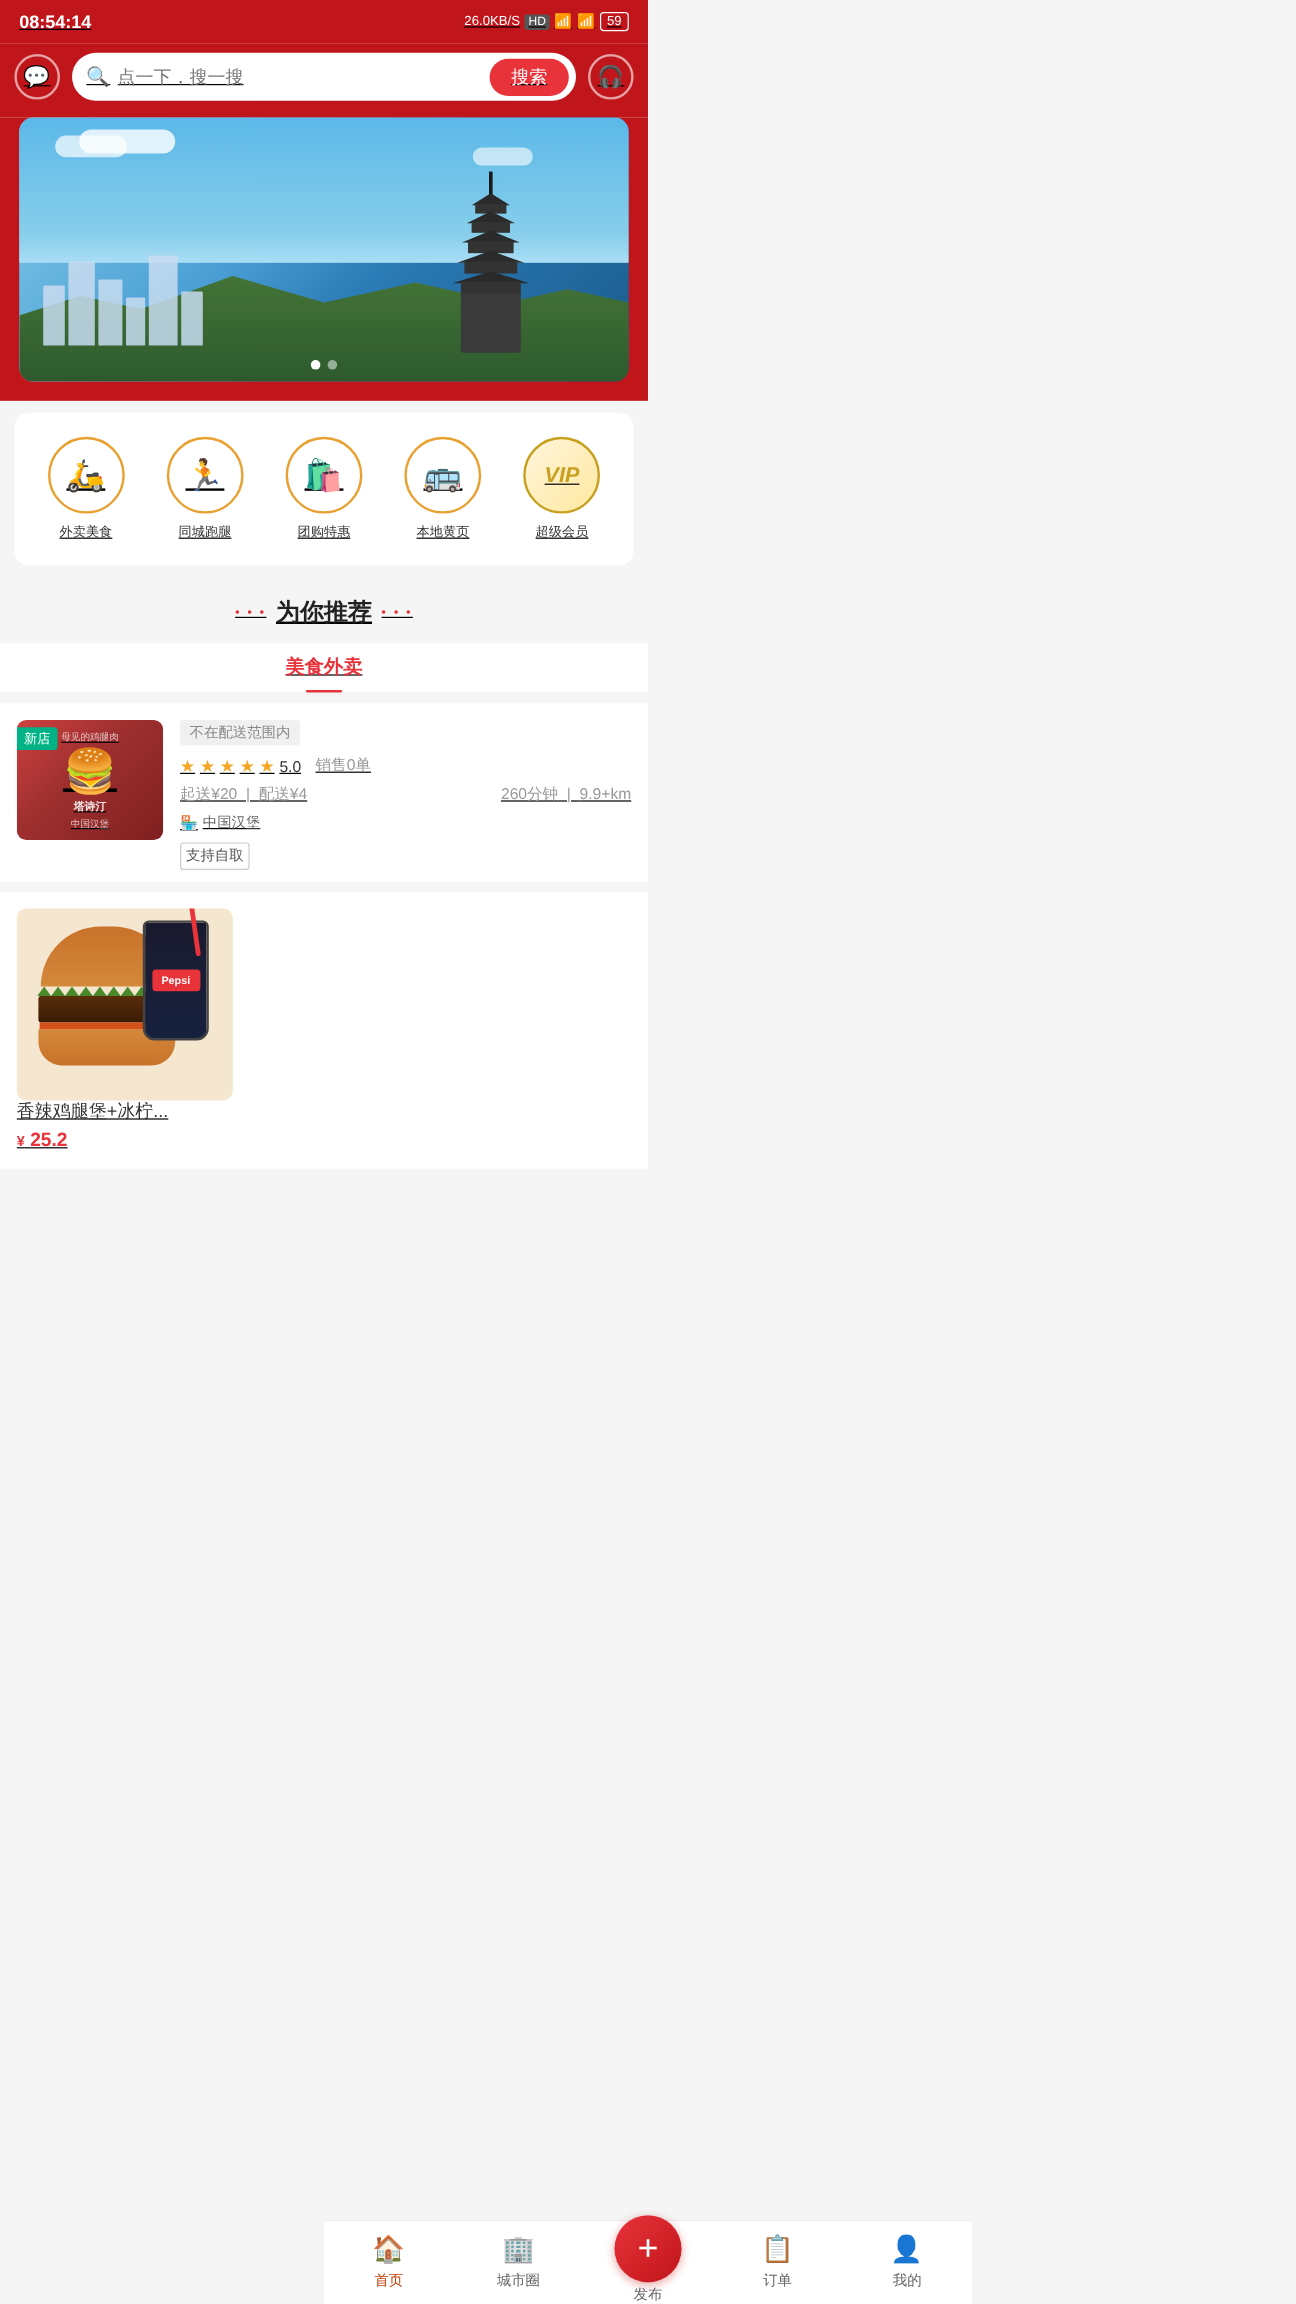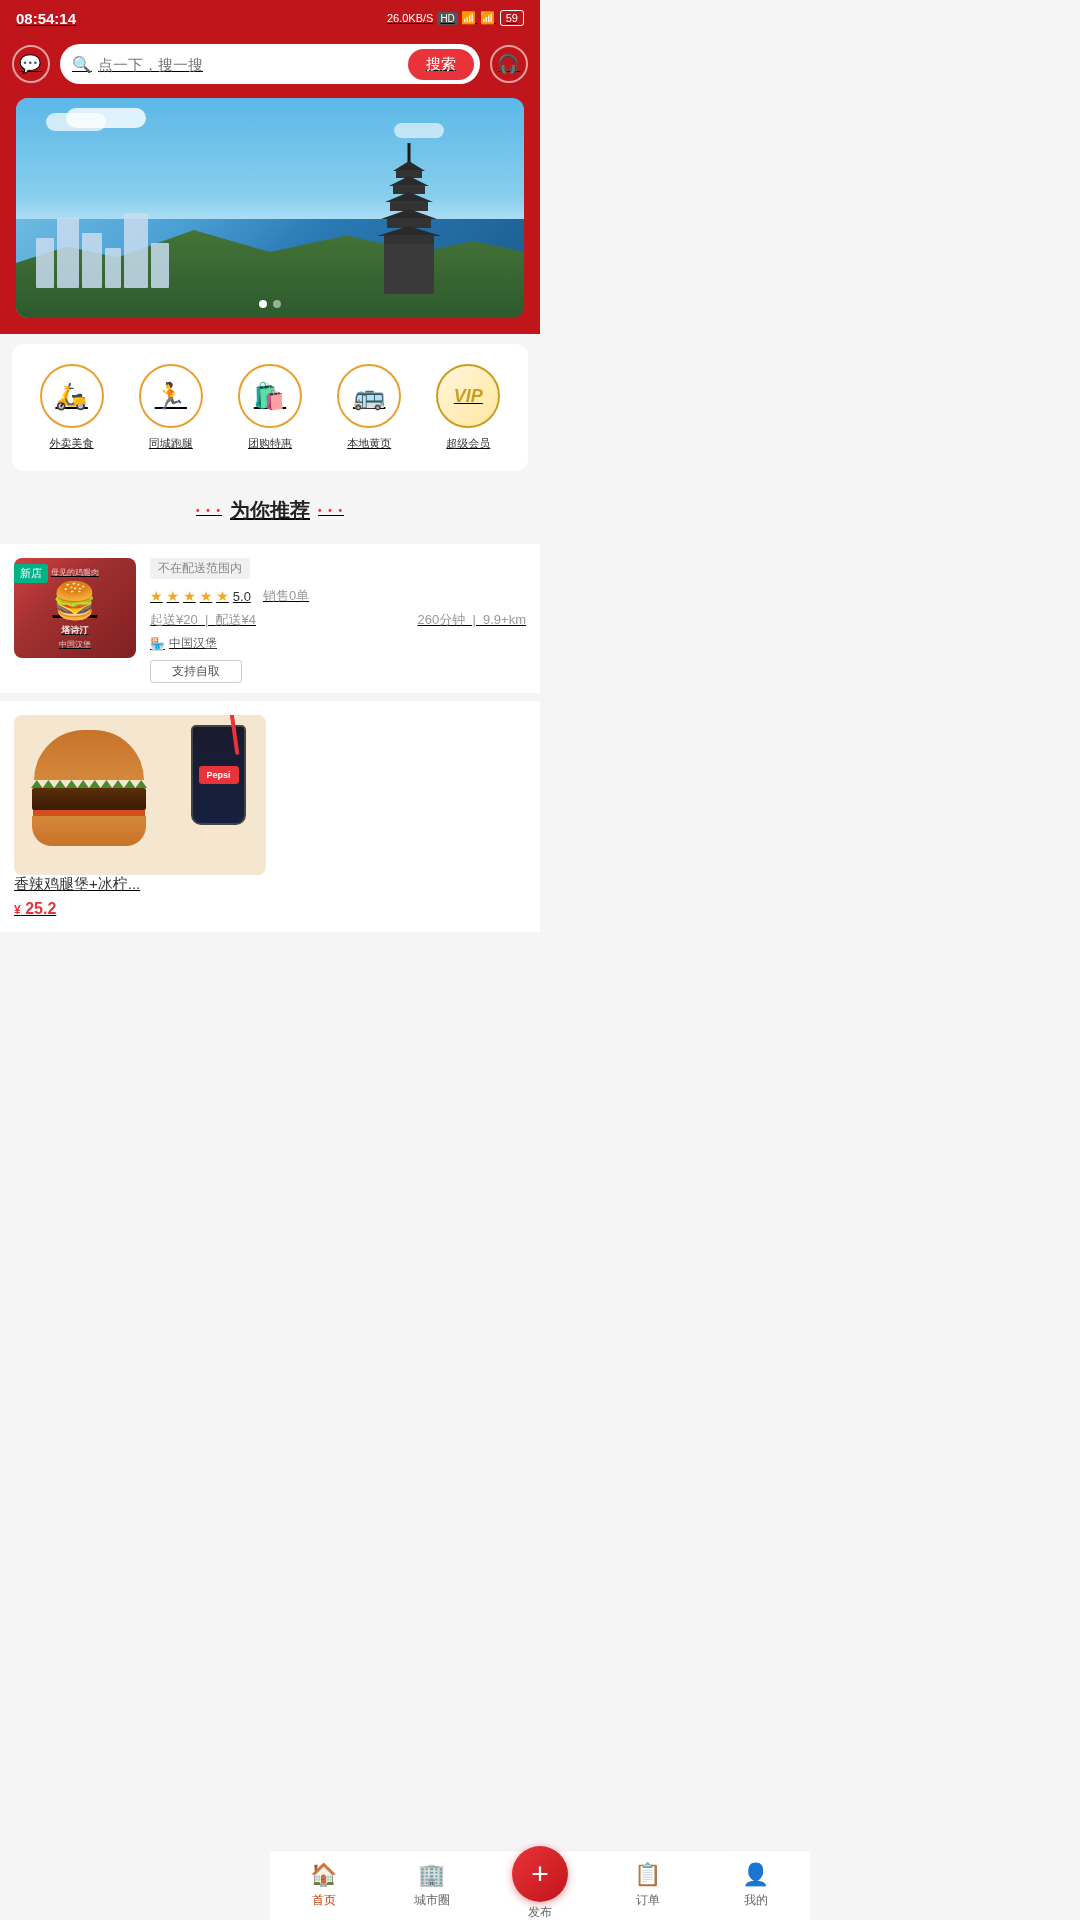--- a/index.html
+++ b/index.html
@@ -226,21 +226,21 @@
       margin-bottom: 6px;
     }
     .rest-tag {
       font-size: 12px; color: #666;
       display: flex; align-items: center; gap: 4px;
       margin-bottom: 8px;
     }
     .pickup-badge {
       border: 1px solid #ccc;
       border-radius: 3px;
-      padding: 2px 21px;
+      padding: 2px 4px;
       font-size: 12px;
       color: #555;
       display: inline-block;
     }
 
     
     .food-card {
       background: white;
       margin-top: 8px;
       padding: 14px;
@@ -292,21 +292,21 @@
       margin-bottom: 2px;
     }
     .nav-publish .nav-label { font-size: 12px; color: #666; }
 
     .content-area {
       padding-bottom: 80px;
     }
 
     
     .burger-visual {
-      width: 252px; height: 160px;
+      width: 180px; height: 160px;
       border-radius: 8px;
       overflow: hidden;
       position: relative;
       background: #f5e6d0;
     }
   </style>
 </head>
 <body>
 
 <div style="max-width:540px; margin:0 auto; position:relative;text-decoration:underline;">
@@ -421,20 +421,23 @@
         <span class="cat-label">超级会员</span>
       </div>
     </div>
 
     <div class="recommend-header">
       <span class="dots-deco">• • •</span>
       <span>为你推荐</span>
       <span class="dots-deco">• • •</span>
     </div>
 
+    <div class="tab-row">
+      <div class="tab-item active">美食外卖</div>
+    </div>
 
     <div class="restaurant-card">
       <div class="rest-top">
         <div class="rest-img">
           <div class="new-badge">新店</div>
 
           <div style="width:100%;height:100%;background:linear-gradient(135deg,#d04040 0%,#a03030 40%,#802020 100%);display:flex;align-items:center;justify-content:center;flex-direction:column;gap:2px;padding:8px;">
             <div style="font-size:8px;color:rgba(255,255,255,0.7);text-align:center;">母见的鸡腿肉</div>
             <div style="font-size:36px;">🍔</div>
             <div style="font-size:9px;color:rgba(255,255,255,0.9);font-weight:bold;">塔诗汀</div>

